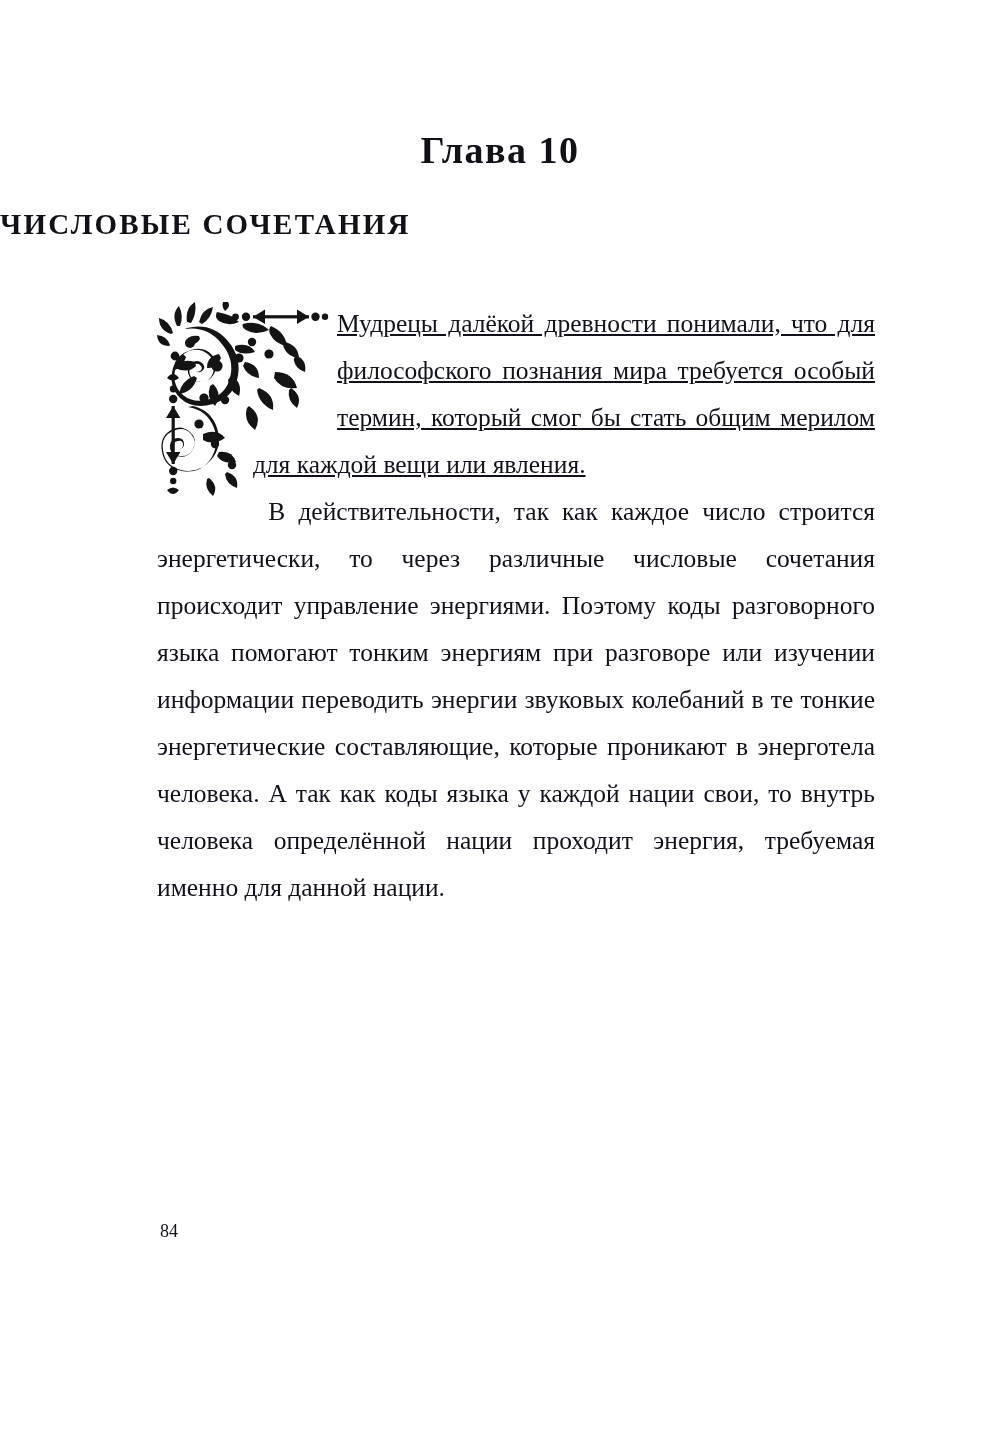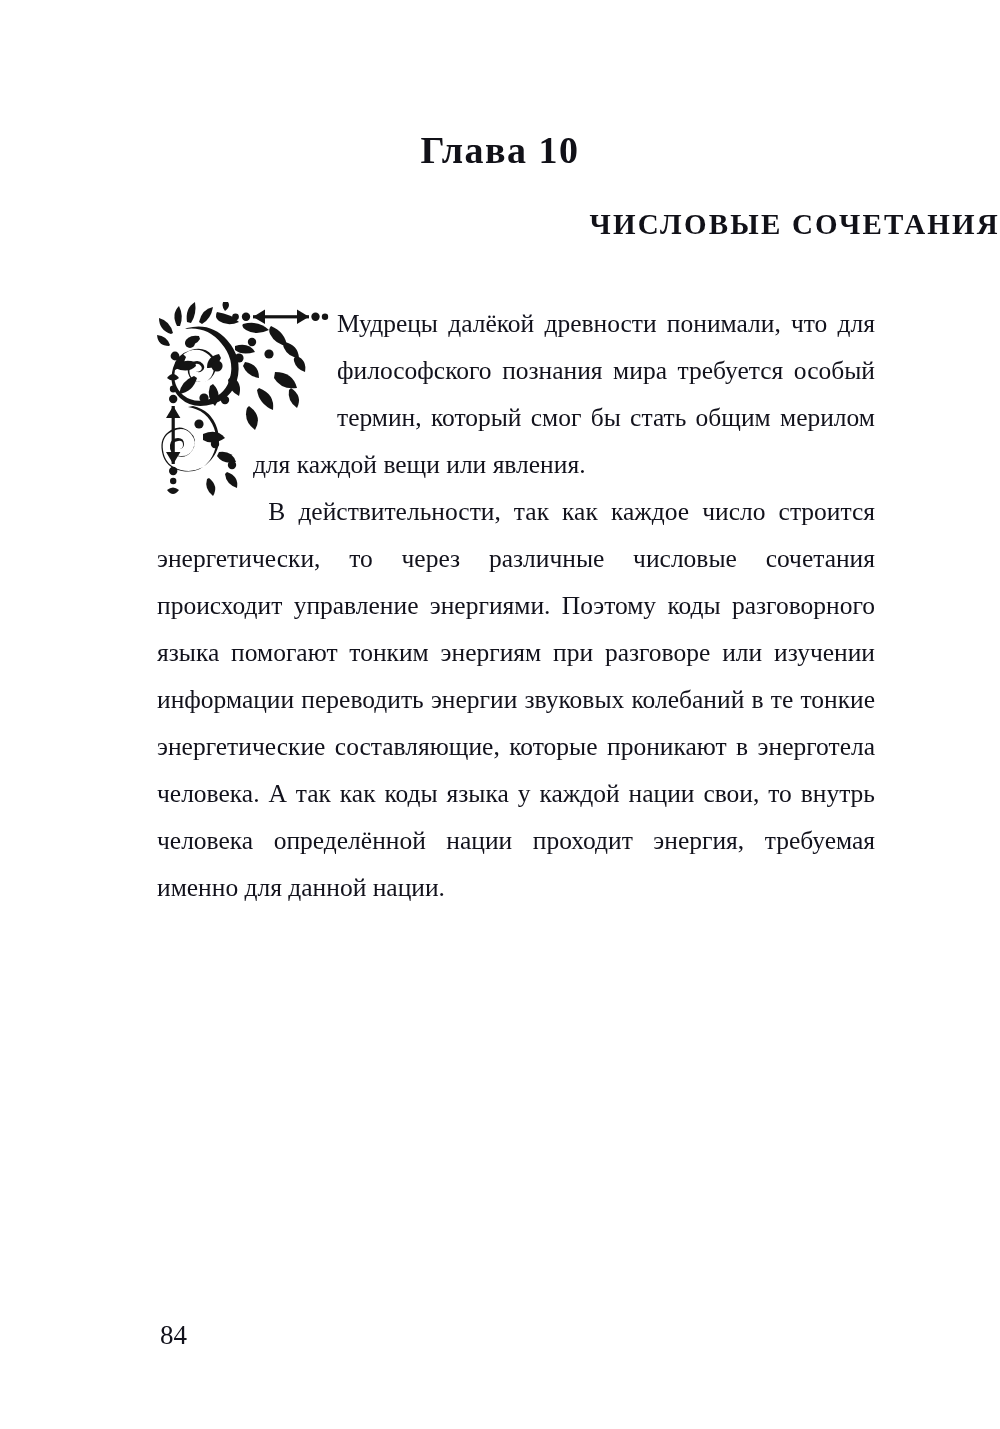--- a/index.html
+++ b/index.html
@@ -30,21 +30,21 @@
     font-weight: 700;
     letter-spacing: 1.5px;
     color: #111118;
     font-family: "Liberation Serif", "DejaVu Serif", serif;
   }
   .chapter-subtitle {
     position: absolute;
     top: 208px;
     left: 0;
     width: 1000px;
-    text-align: right;
+    text-align: left;
     font-size: 29px;
     font-weight: 700;
     letter-spacing: 2.2px;
     text-transform: uppercase;
     color: #111118;
   }
 
   
   .text-block {
     position: absolute;
@@ -58,38 +58,38 @@
     line-height: 47px;
     text-align: justify;
     text-indent: 36px;
     -webkit-hyphens: manual;
     hyphens: manual;
     color: #12121c;
   }
   .para + .para { margin-top: 0px; }
 
   
-  .para-first { text-indent: 0; }
+  .para-first { text-indent: 0; text-decoration: underline; }
 
   
   .ornament {
     float: left;
     width: 172px;
     height: 196px;
     margin: 2px 8px 0 0;
     shape-outside: polygon(0 0, 100% 0, 100% 48%, 62% 60%, 48% 78%, 40% 100%, 0 100%);
   }
   .ornament svg { display: block; width: 172px; height: 196px; }
 
   
   .page-number {
     position: absolute;
     left: 160px;
-    top: 1320px;
-    font-size: 27px;
+    top: 1221px;
+    font-size: 18px;
     color: #12121c;
     font-family: "Liberation Serif", "DejaVu Serif", serif;
   }
 </style>
 </head>
 <body>
 
 <div class="page">
 
   <div class="chapter-title">Глава 10</div>

